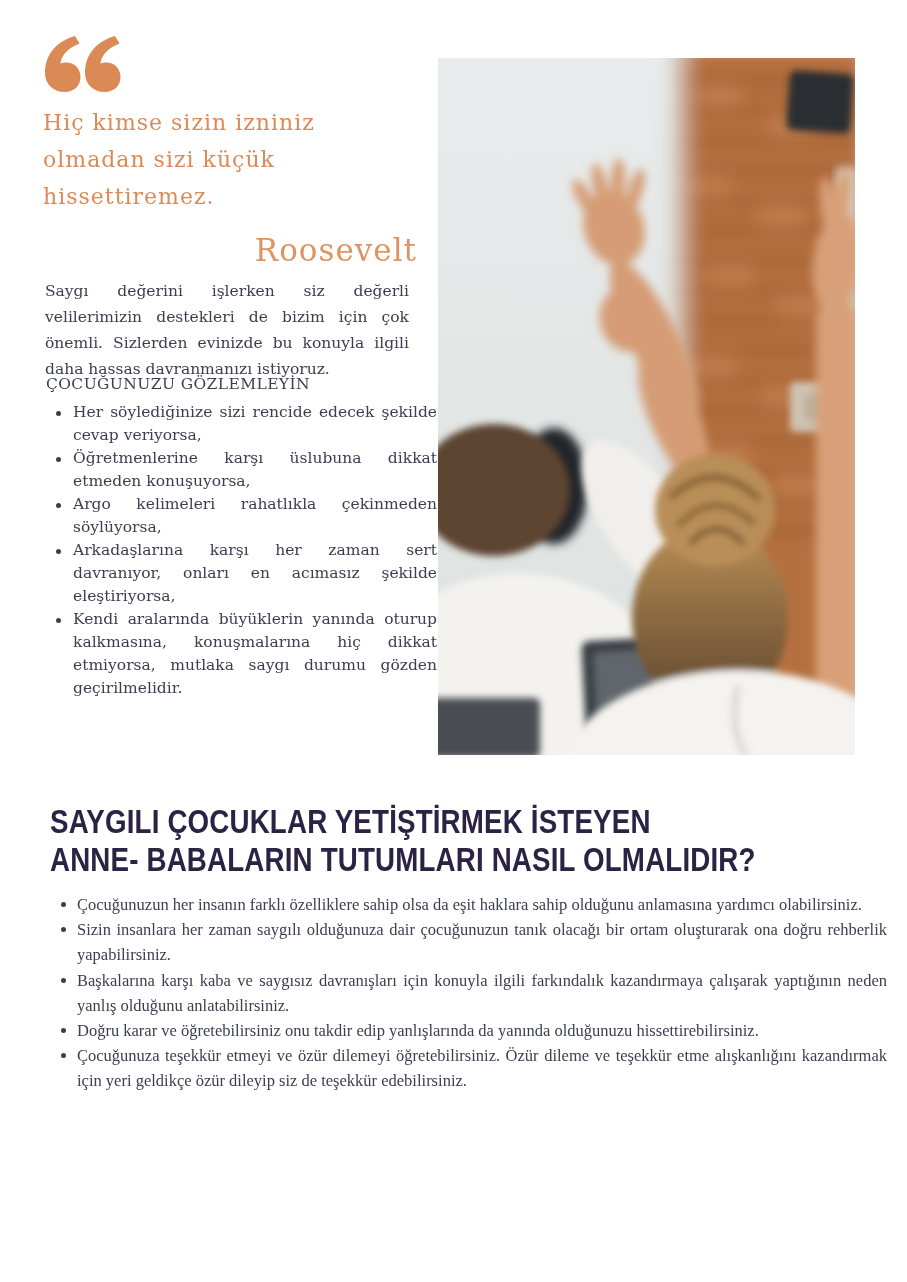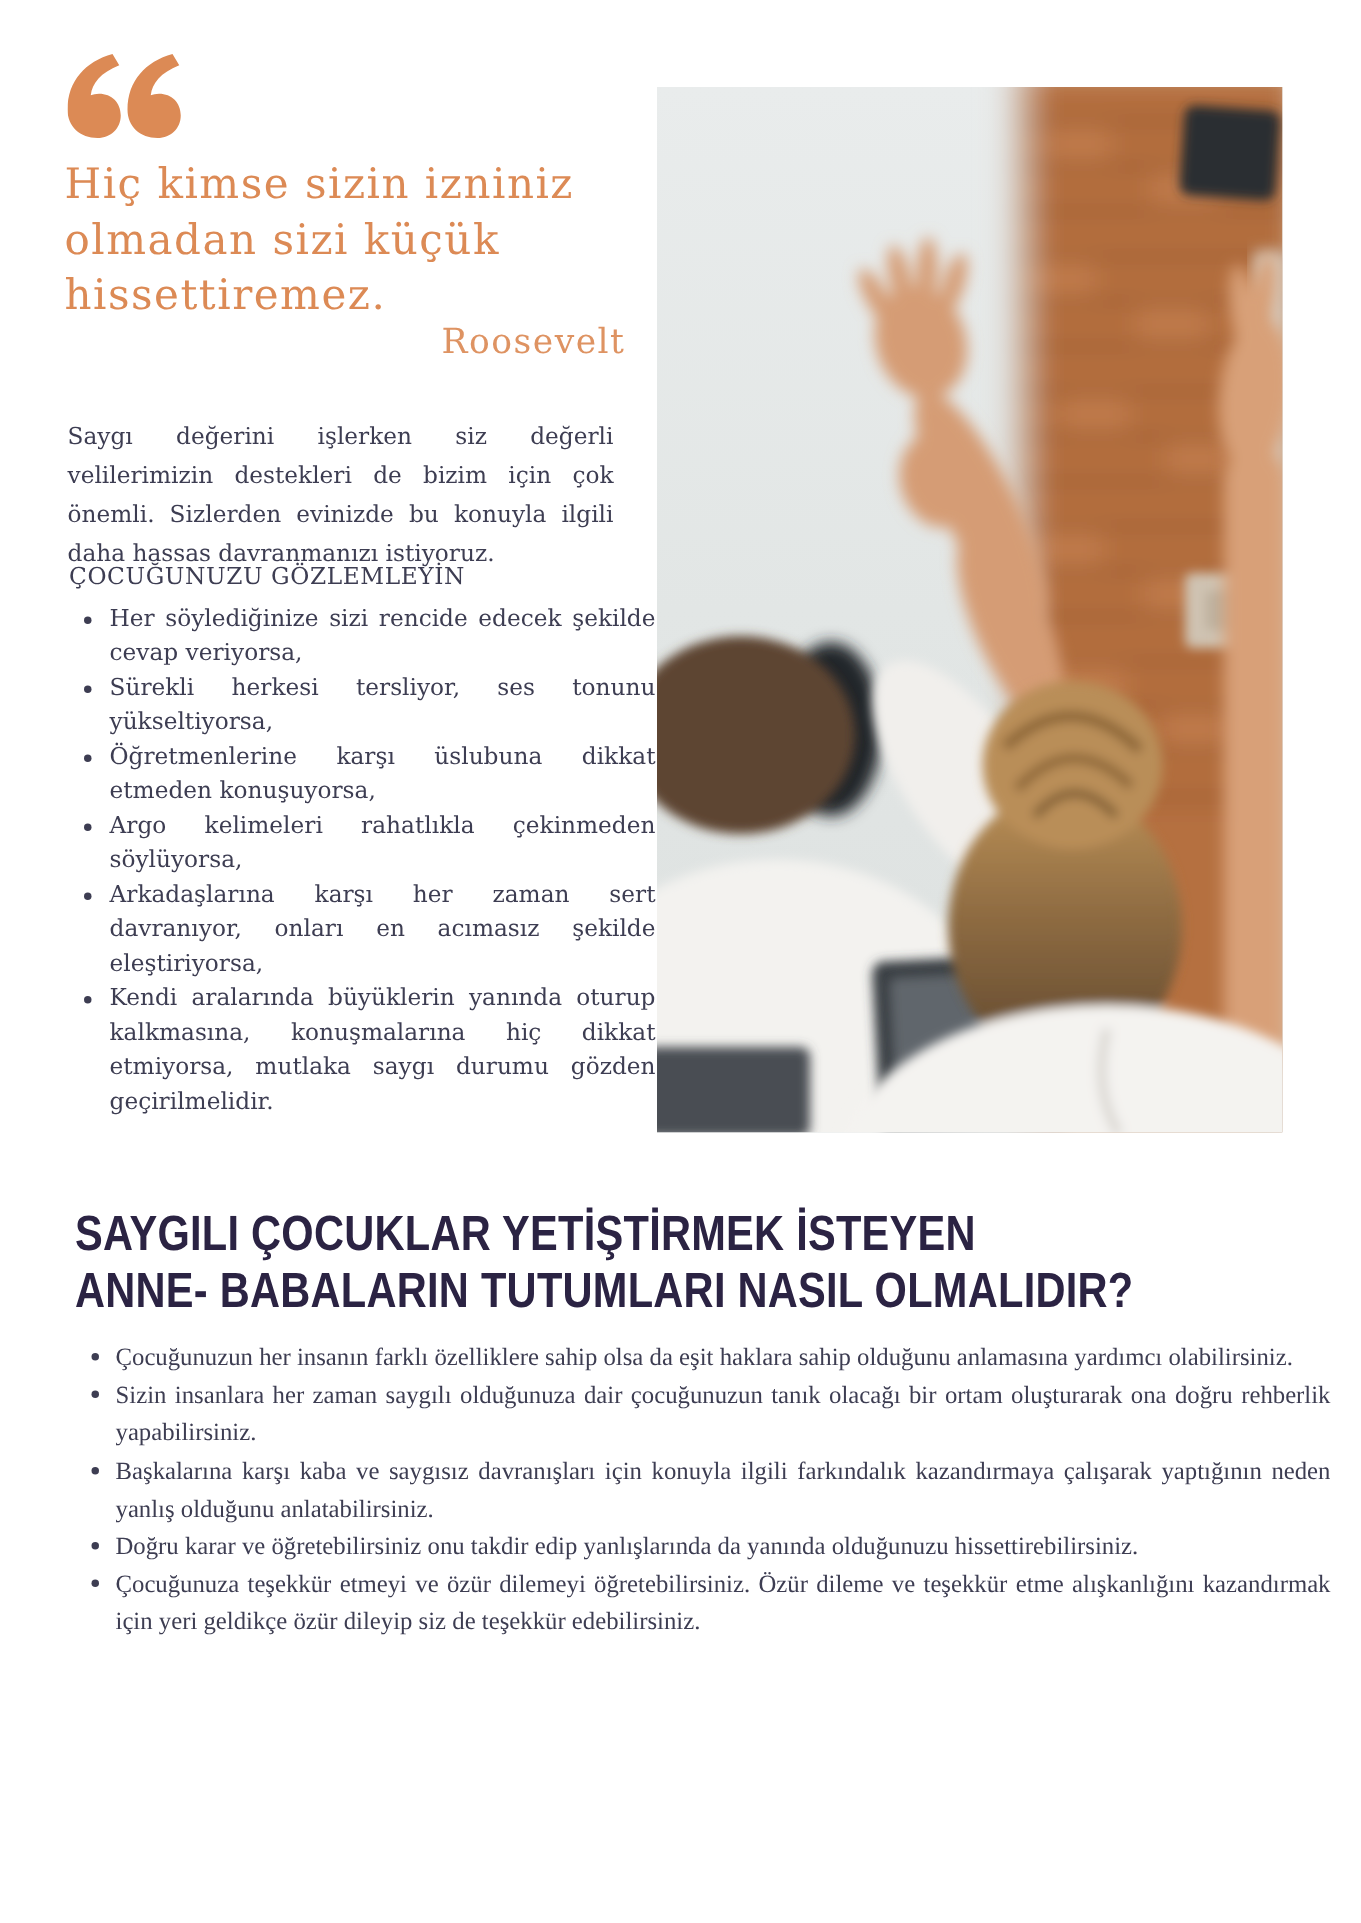--- a/index.html
+++ b/index.html
@@ -15,29 +15,29 @@
     background:#ffffff;
     overflow:hidden;
     font-family:"DejaVu Serif", serif;
   }
 
   
   .quote-block{position:absolute;left:43px;top:36px;width:374px;}
   .quote-icon{width:76px;height:56px;display:block;margin-left:2px;}
   .quote-text{
     margin-top:12px;
-    font-size:28px;
+    font-size:22px;
     line-height:37px;
     letter-spacing:1px;
     color:var(--orange);
   }
   .quote-attribution{
-    margin-top:0;
+    margin-top:17px;
     text-align:right;
-    font-size:23px;
+    font-size:31px;
     letter-spacing:1px;
     color:var(--orange);
     opacity:.92;
   }
 
   
   .intro{
     position:absolute;left:45px;top:262px;width:364px;
     font-size:15.5px;line-height:26px;color:var(--ink);
     text-align:justify;
@@ -112,21 +112,20 @@
     </svg>
     <div class="quote-text">Hiç kimse sizin izniniz olmadan sizi küçük hissettiremez.</div>
     <div class="quote-attribution">Roosevelt</div>
   </div>
 
   <p class="intro">Saygı değerini işlerken siz değerli velilerimizin destekleri de bizim için çok önemli. Sizlerden evinizde bu konuyla ilgili daha hassas davranmanızı istiyoruz.</p>
 
   <div class="observe-heading">ÇOCUĞUNUZU GÖZLEMLEYİN</div>
   <ul class="observe-list">
     <li>Her söylediğinize sizi rencide edecek şekilde cevap veriyorsa,</li>
-    <li>Sürekli herkesi tersliyor, ses tonunu yükseltiyorsa,</li>
     <li>Öğretmenlerine karşı üslubuna dikkat etmeden konuşuyorsa,</li>
     <li>Argo kelimeleri rahatlıkla çekinmeden söylüyorsa,</li>
     <li>Arkadaşlarına karşı her zaman sert davranıyor, onları en acımasız şekilde eleştiriyorsa,</li>
     <li>Kendi aralarında büyüklerin yanında oturup kalkmasına, konuşmalarına hiç dikkat etmiyorsa, mutlaka saygı durumu gözden geçirilmelidir.</li>
   </ul>
 
   <div class="photo-wrap">
     <svg width="417" height="697" viewBox="0 0 417 697" xmlns="http://www.w3.org/2000/svg" aria-hidden="true">
       <defs>
         <filter id="b8" x="-20%" y="-20%" width="140%" height="140%">

